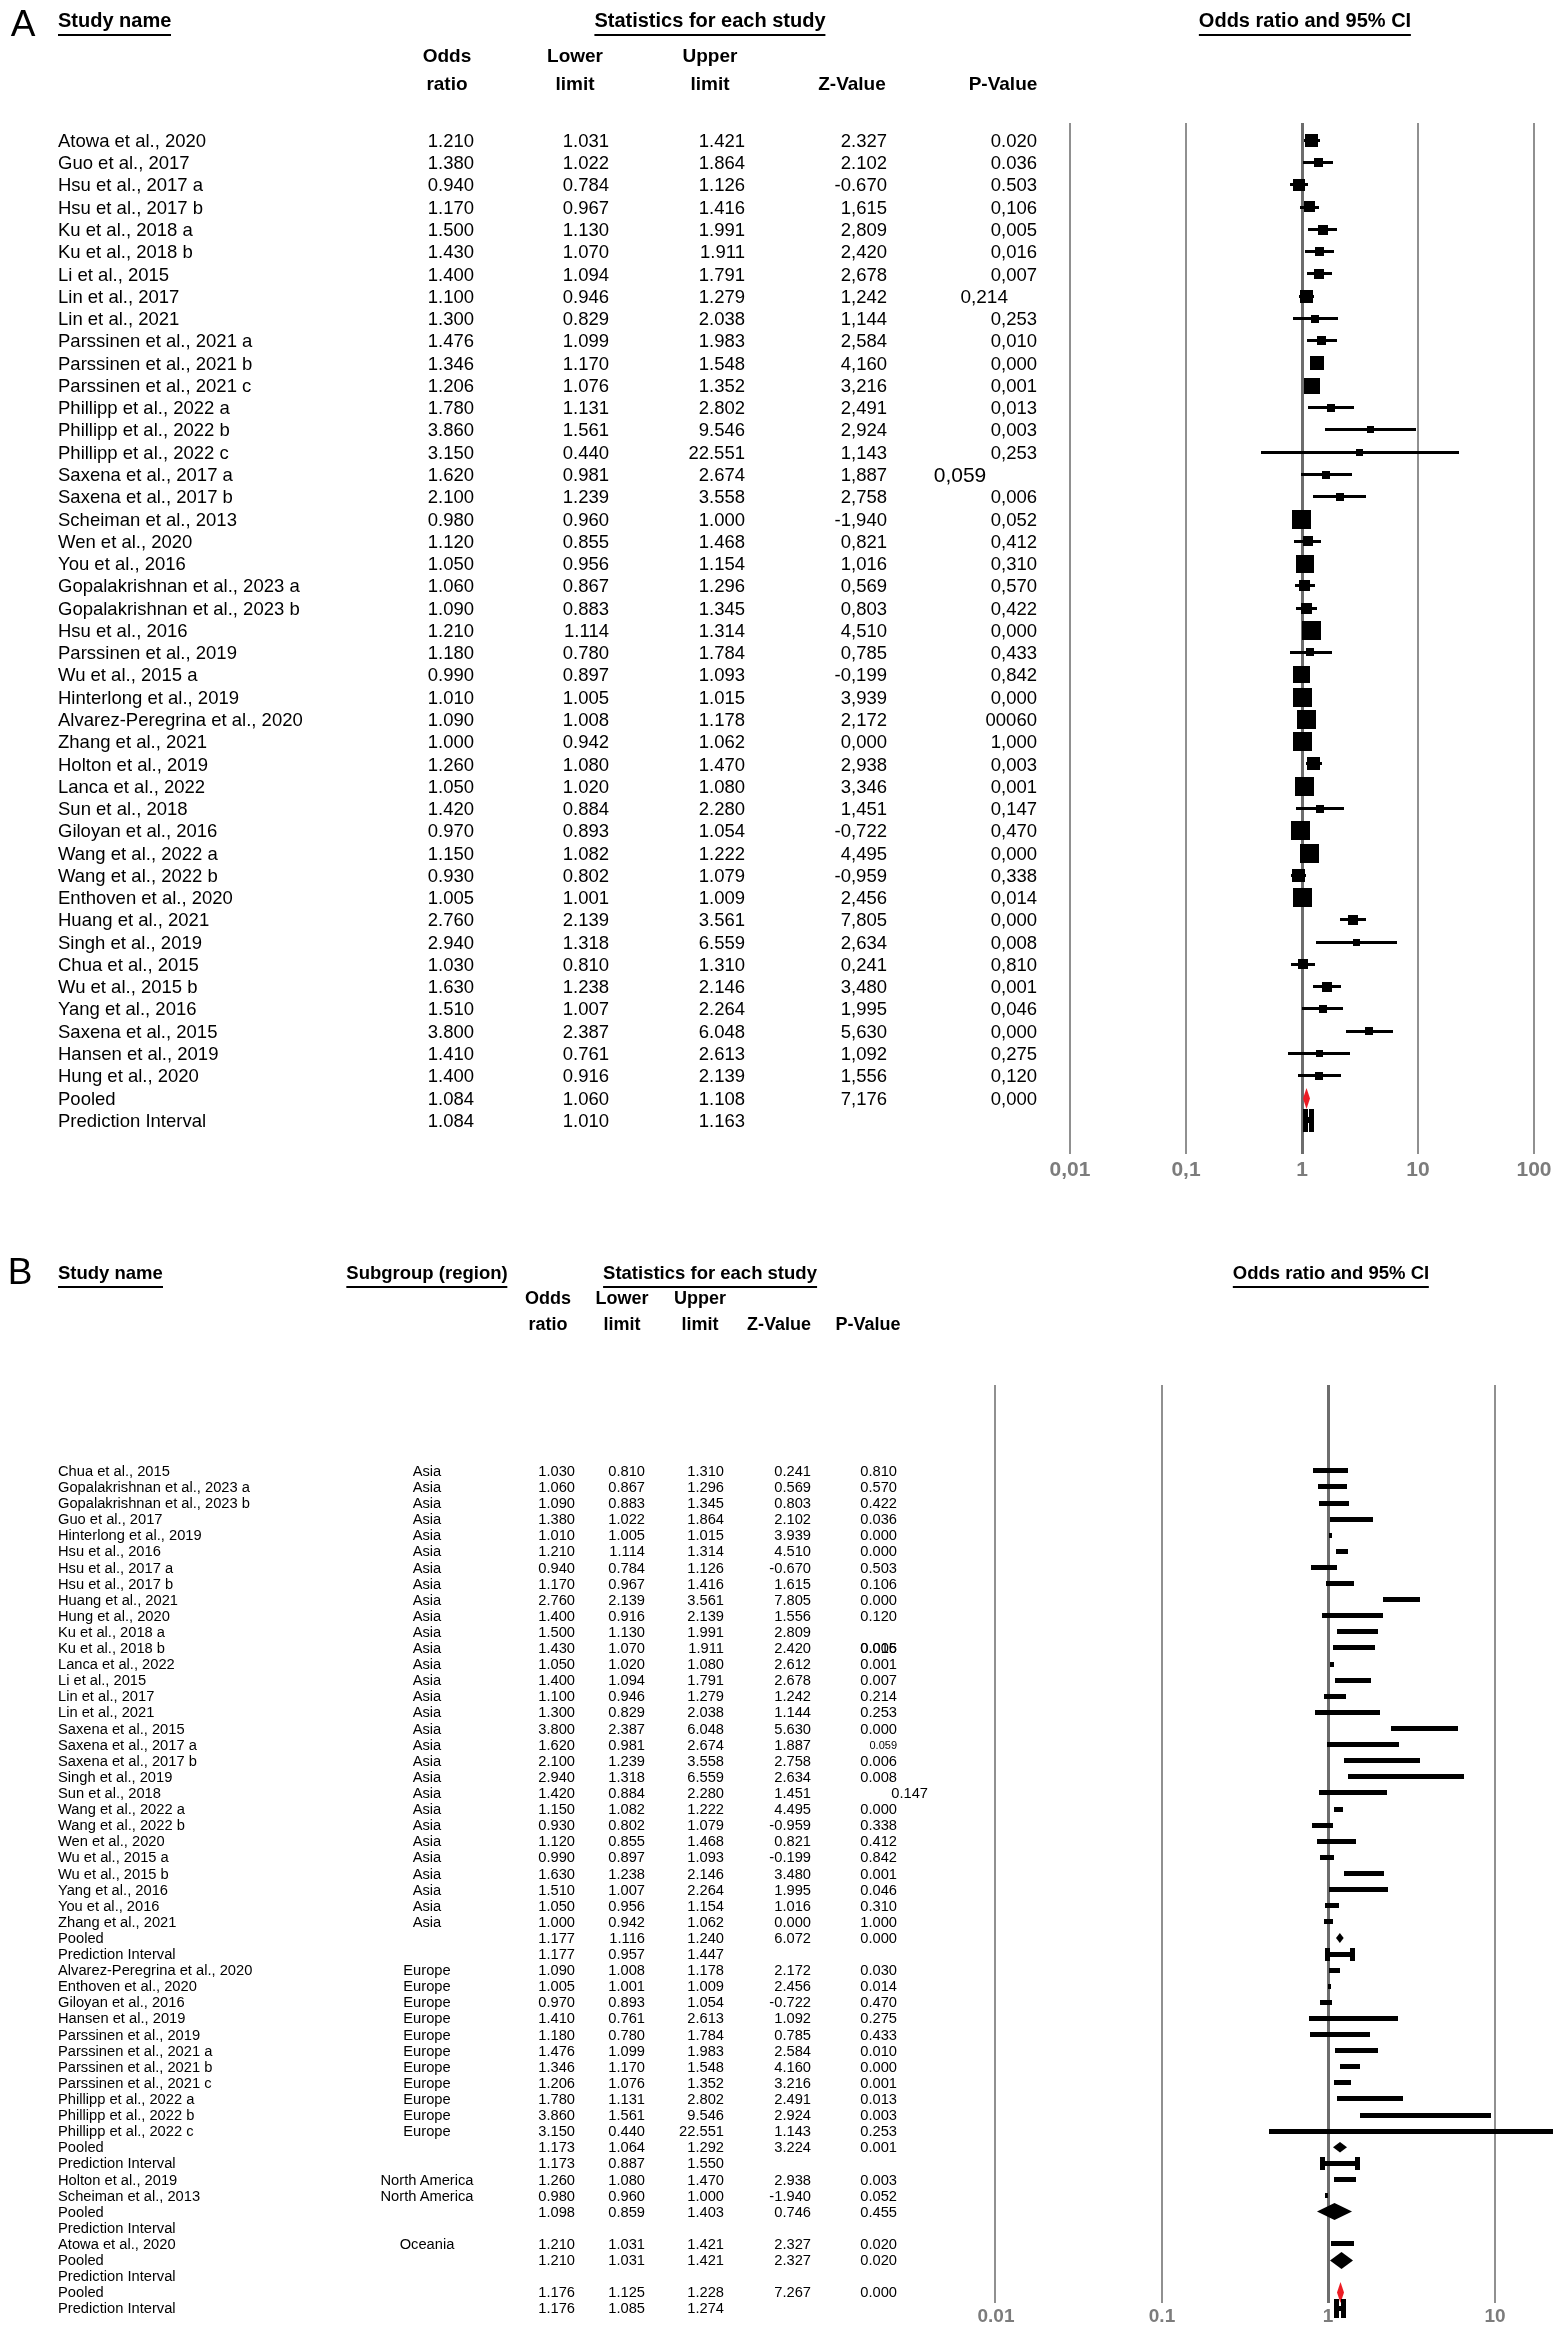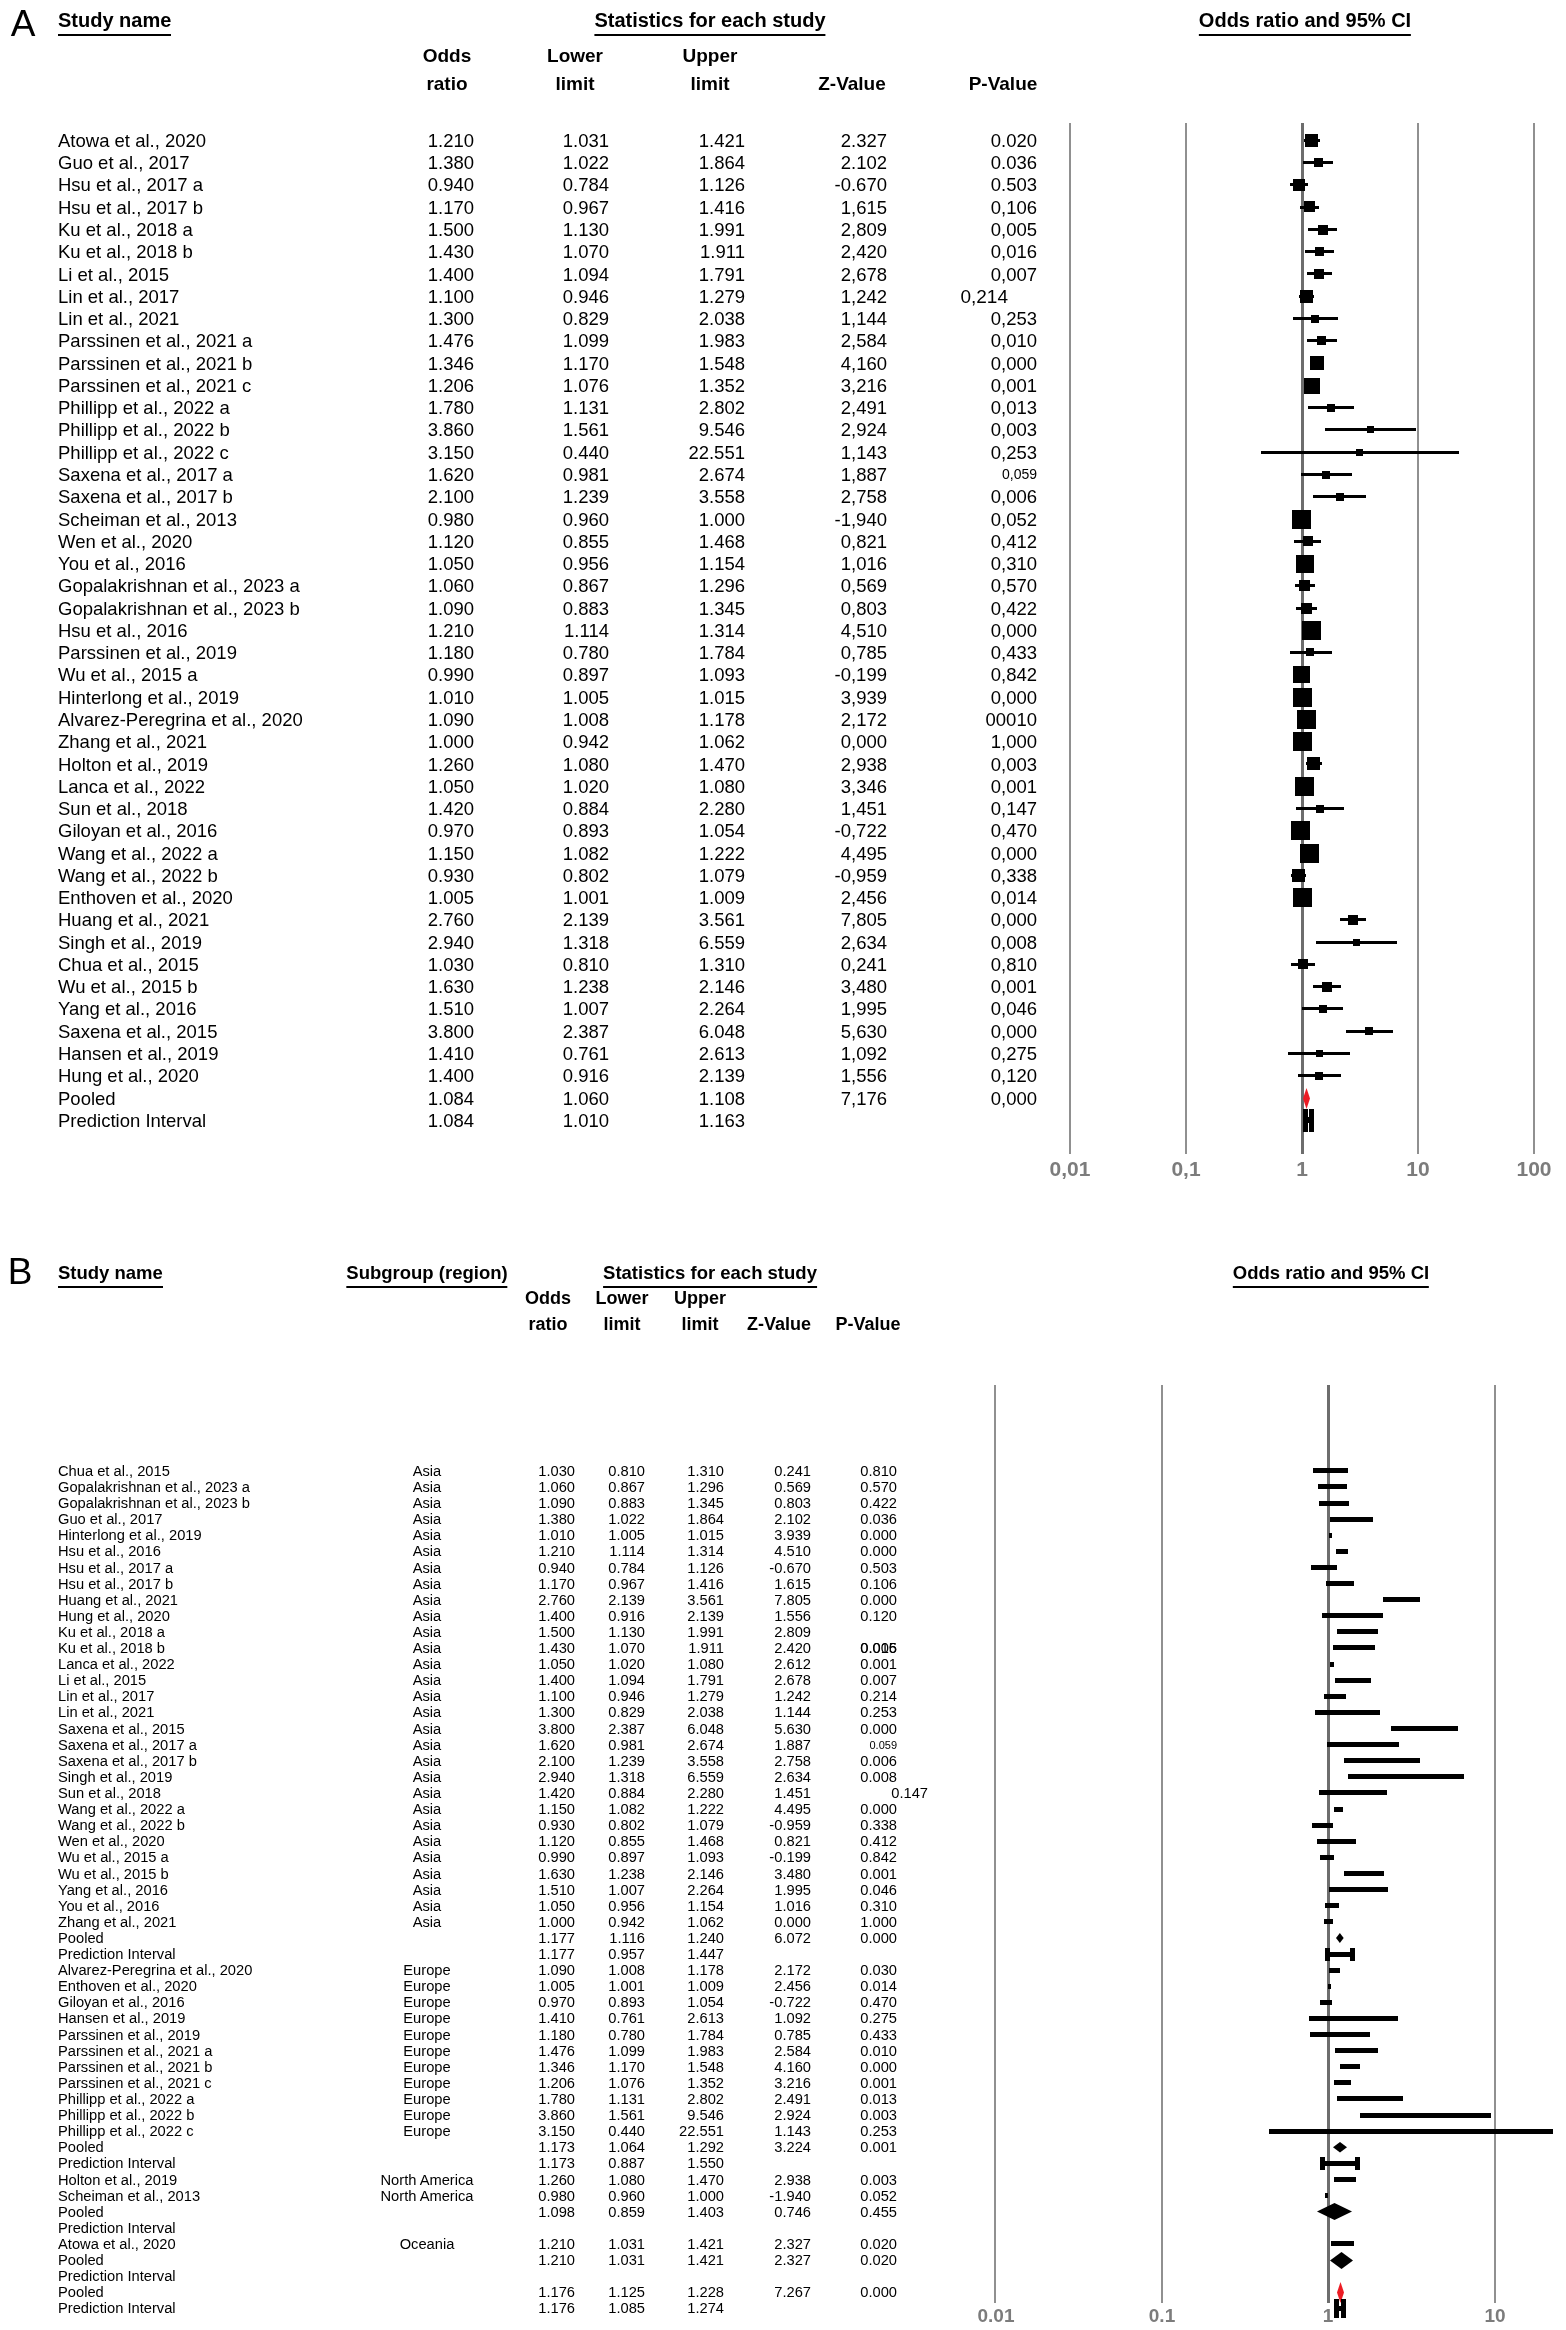--- a/index.html
+++ b/index.html
@@ -172,21 +172,21 @@
       <div class="cellR" style="left:591px;top:442px;font-size:18.5px;line-height:21px;">22.551</div>
       <div class="cellR" style="left:733px;top:442px;font-size:18.5px;line-height:21px;">1,143</div>
       <div class="cellR" style="left:883px;top:442px;font-size:18.5px;line-height:21px;">0,253</div>
       <div class="ci" style="left:1261px;top:451px;width:198px;height:3.1px"></div>
       <div class="sq" style="left:1356px;top:449px;width:7px;height:7px"></div>
       <div class="cellL" style="left:58px;top:464px;font-size:18.5px;line-height:21px;">Saxena et al., 2017 a</div>
       <div class="cellR" style="left:320px;top:464px;font-size:18.5px;line-height:21px;">1.620</div>
       <div class="cellR" style="left:455px;top:464px;font-size:18.5px;line-height:21px;">0.981</div>
       <div class="cellR" style="left:591px;top:464px;font-size:18.5px;line-height:21px;">2.674</div>
       <div class="cellR" style="left:733px;top:464px;font-size:18.5px;line-height:21px;">1,887</div>
-      <div class="cellR" style="left:883px;top:464px;font-size:14px;line-height:21px;">0,059</div>
+      <div class="cellR" style="left:883px;top:464px;font-size:21px;line-height:21px;text-align:center;">0,059</div>
       <div class="ci" style="left:1301px;top:473px;width:51px;height:3.1px"></div>
       <div class="sq" style="left:1322px;top:471px;width:7.7px;height:7.7px"></div>
       <div class="cellL" style="left:58px;top:486px;font-size:18.5px;line-height:21px;">Saxena et al., 2017 b</div>
       <div class="cellR" style="left:320px;top:486px;font-size:18.5px;line-height:21px;">2.100</div>
       <div class="cellR" style="left:455px;top:486px;font-size:18.5px;line-height:21px;">1.239</div>
       <div class="cellR" style="left:591px;top:486px;font-size:18.5px;line-height:21px;">3.558</div>
       <div class="cellR" style="left:733px;top:486px;font-size:18.5px;line-height:21px;">2,758</div>
       <div class="cellR" style="left:883px;top:486px;font-size:18.5px;line-height:21px;">0,006</div>
       <div class="ci" style="left:1313px;top:495px;width:53px;height:3.1px"></div>
       <div class="sq" style="left:1336px;top:493px;width:7.6px;height:7.6px"></div>
@@ -260,21 +260,21 @@
       <div class="cellR" style="left:591px;top:687px;font-size:18.5px;line-height:21px;">1.015</div>
       <div class="cellR" style="left:733px;top:687px;font-size:18.5px;line-height:21px;">3,939</div>
       <div class="cellR" style="left:883px;top:687px;font-size:18.5px;line-height:21px;">0,000</div>
       <div class="ci" style="left:1302px;top:696px;width:2.3px;height:3.1px"></div>
       <div class="sq" style="left:1293px;top:688px;width:18.5px;height:18.5px"></div>
       <div class="cellL" style="left:58px;top:709px;font-size:18.5px;line-height:21px;">Alvarez-Peregrina et al., 2020</div>
       <div class="cellR" style="left:320px;top:709px;font-size:18.5px;line-height:21px;">1.090</div>
       <div class="cellR" style="left:455px;top:709px;font-size:18.5px;line-height:21px;">1.008</div>
       <div class="cellR" style="left:591px;top:709px;font-size:18.5px;line-height:21px;">1.178</div>
       <div class="cellR" style="left:733px;top:709px;font-size:18.5px;line-height:21px;">2,172</div>
-      <div class="cellR" style="left:883px;top:709px;font-size:18.5px;line-height:21px;">00010</div>
+      <div class="cellR" style="left:883px;top:709px;font-size:18.5px;line-height:21px;">00060</div>
       <div class="ci" style="left:1302px;top:718px;width:7.9px;height:3.1px"></div>
       <div class="sq" style="left:1297px;top:710px;width:18.5px;height:18.5px"></div>
       <div class="cellL" style="left:58px;top:731px;font-size:18.5px;line-height:21px;">Zhang et al., 2021</div>
       <div class="cellR" style="left:320px;top:731px;font-size:18.5px;line-height:21px;">1.000</div>
       <div class="cellR" style="left:455px;top:731px;font-size:18.5px;line-height:21px;">0.942</div>
       <div class="cellR" style="left:591px;top:731px;font-size:18.5px;line-height:21px;">1.062</div>
       <div class="cellR" style="left:733px;top:731px;font-size:18.5px;line-height:21px;">0,000</div>
       <div class="cellR" style="left:883px;top:731px;font-size:18.5px;line-height:21px;">1,000</div>
       <div class="ci" style="left:1299px;top:740px;width:6px;height:3.1px"></div>
       <div class="sq" style="left:1293px;top:732px;width:18.5px;height:18.5px"></div>

